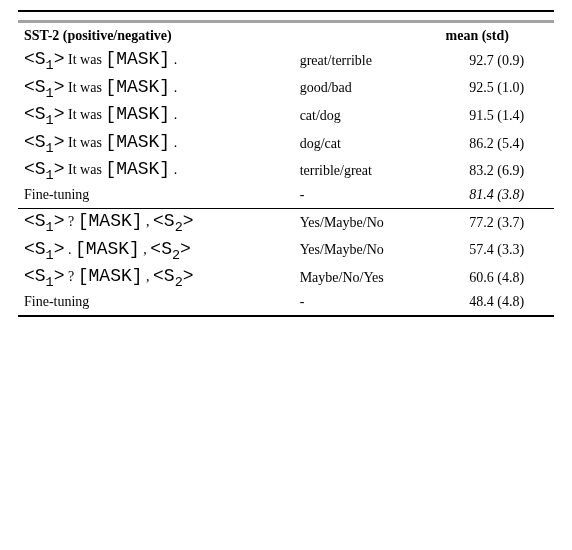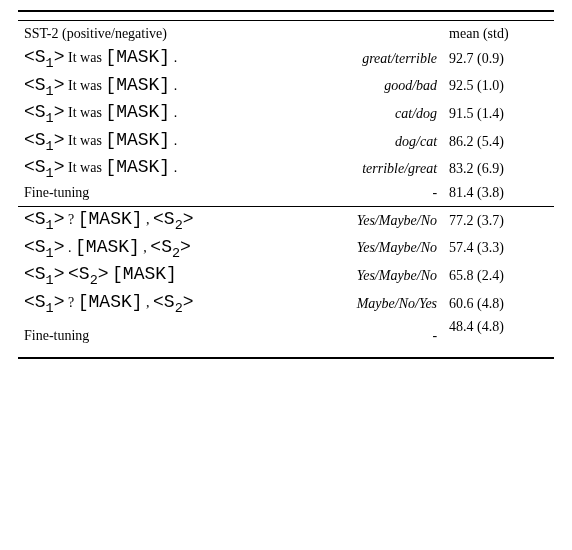--- a/index.html
+++ b/index.html
@@ -29,48 +29,47 @@
       padding: 4px 6px 4px 6px;
       border-top: 2px solid #000;
       border-bottom: 1.5px solid #000;
     }
 
     thead th.right-align {
       text-align: right;
     }
 
     .section-header td {
-      font-weight: normal;
+      font-weight: bold;
       padding: 5px 6px 3px 6px;
-      border-top: 1px solid #a3a3a3;
+      border-top: 3px solid #a3a3a3;
     }
 
     .section-header td span.section-title {
       font-style: normal;
     }
 
     .section-header td.accuracy-col {
       text-align: left;
       white-space: nowrap;
     }
 
     td {
       padding: 2px 6px;
       vertical-align: middle;
     }
 
     td.accuracy {
-      text-align: left;
+      text-align: center;
       white-space: nowrap;
     }
 
     td.label-words {
-      text-align: right;
+      text-align: left;
       white-space: nowrap;
-      font-style: italic;
     }
 
     code, .mono {
       font-family: "Courier New", Courier, monospace;
       font-size: 18px;
     }
 
     .template-cell {
       white-space: nowrap;
     }
@@ -117,41 +116,36 @@
         <td class="accuracy">86.2 (5.4)</td>
       </tr>
       <tr>
         <td class="template-cell"><span class="mono">&lt;S<sub>1</sub>&gt;</span> It was <span class="mono">[MASK]</span> .</td>
         <td class="label-words">terrible/great</td>
         <td class="accuracy">83.2 (6.9)</td>
       </tr>
       <tr style="border-bottom: 1.5px solid rgb(0, 0, 0);">
         <td class="template-cell" style="border-bottom: 1.5px solid rgb(0, 0, 0); padding-bottom: 5px;"><span>Fine-tuning</span></td>
         <td class="label-words" style="border-bottom: 1.5px solid rgb(0, 0, 0); padding-bottom: 5px;">-</td>
-        <td class="accuracy" style="border-bottom: 1.5px solid rgb(0, 0, 0); padding-bottom: 5px;">81.4 (3.8)</td>
+        <td class="accuracy" style="border-bottom: 1.5px solid rgb(0, 0, 0); padding-bottom: 5px; font-style: italic;">81.4 (3.8)</td>
       </tr>
       <tr>
         <td class="template-cell"><span class="mono">&lt;S<sub>1</sub>&gt;</span> ? <span class="mono">[MASK]</span> , <span class="mono">&lt;S<sub>2</sub>&gt;</span></td>
         <td class="label-words">Yes/Maybe/No</td>
         <td class="accuracy">77.2 (3.7)</td>
       </tr>
       <tr>
         <td class="template-cell"><span class="mono">&lt;S<sub>1</sub>&gt;</span> . <span class="mono">[MASK]</span> , <span class="mono">&lt;S<sub>2</sub>&gt;</span></td>
         <td class="label-words">Yes/Maybe/No</td>
         <td class="accuracy">57.4 (3.3)</td>
       </tr>
       <tr>
-        <td class="template-cell"><span class="mono">&lt;S<sub>1</sub>&gt;</span> <span class="mono">&lt;S<sub>2</sub>&gt;</span> <span class="mono">[MASK]</span></td>
-        <td class="label-words">Yes/Maybe/No</td>
-        <td class="accuracy">65.8 (2.4)</td>
-      </tr>
-      <tr>
         <td class="template-cell"><span class="mono">&lt;S<sub>1</sub>&gt;</span> ? <span class="mono">[MASK]</span> , <span class="mono">&lt;S<sub>2</sub>&gt;</span></td>
         <td class="label-words">Maybe/No/Yes</td>
         <td class="accuracy">60.6 (4.8)</td>
       </tr>
       <tr style="border-bottom: 1.5px solid rgb(0, 0, 0);">
         <td class="template-cell" style="border-bottom: 2px solid rgb(0, 0, 0); padding-bottom: 5px;"><span>Fine-tuning</span></td>
         <td class="label-words" style="border-bottom: 2px solid rgb(0, 0, 0); padding-bottom: 5px;">-</td>
-        <td class="accuracy" style="border-bottom: 2px solid rgb(0, 0, 0); padding-bottom: 22px;">48.4 (4.8)</td>
+        <td class="accuracy" style="border-bottom: 2px solid rgb(0, 0, 0); padding-bottom: 5px;">48.4 (4.8)</td>
       </tr>
     </tbody>
 </table>
 
 </body></html>

